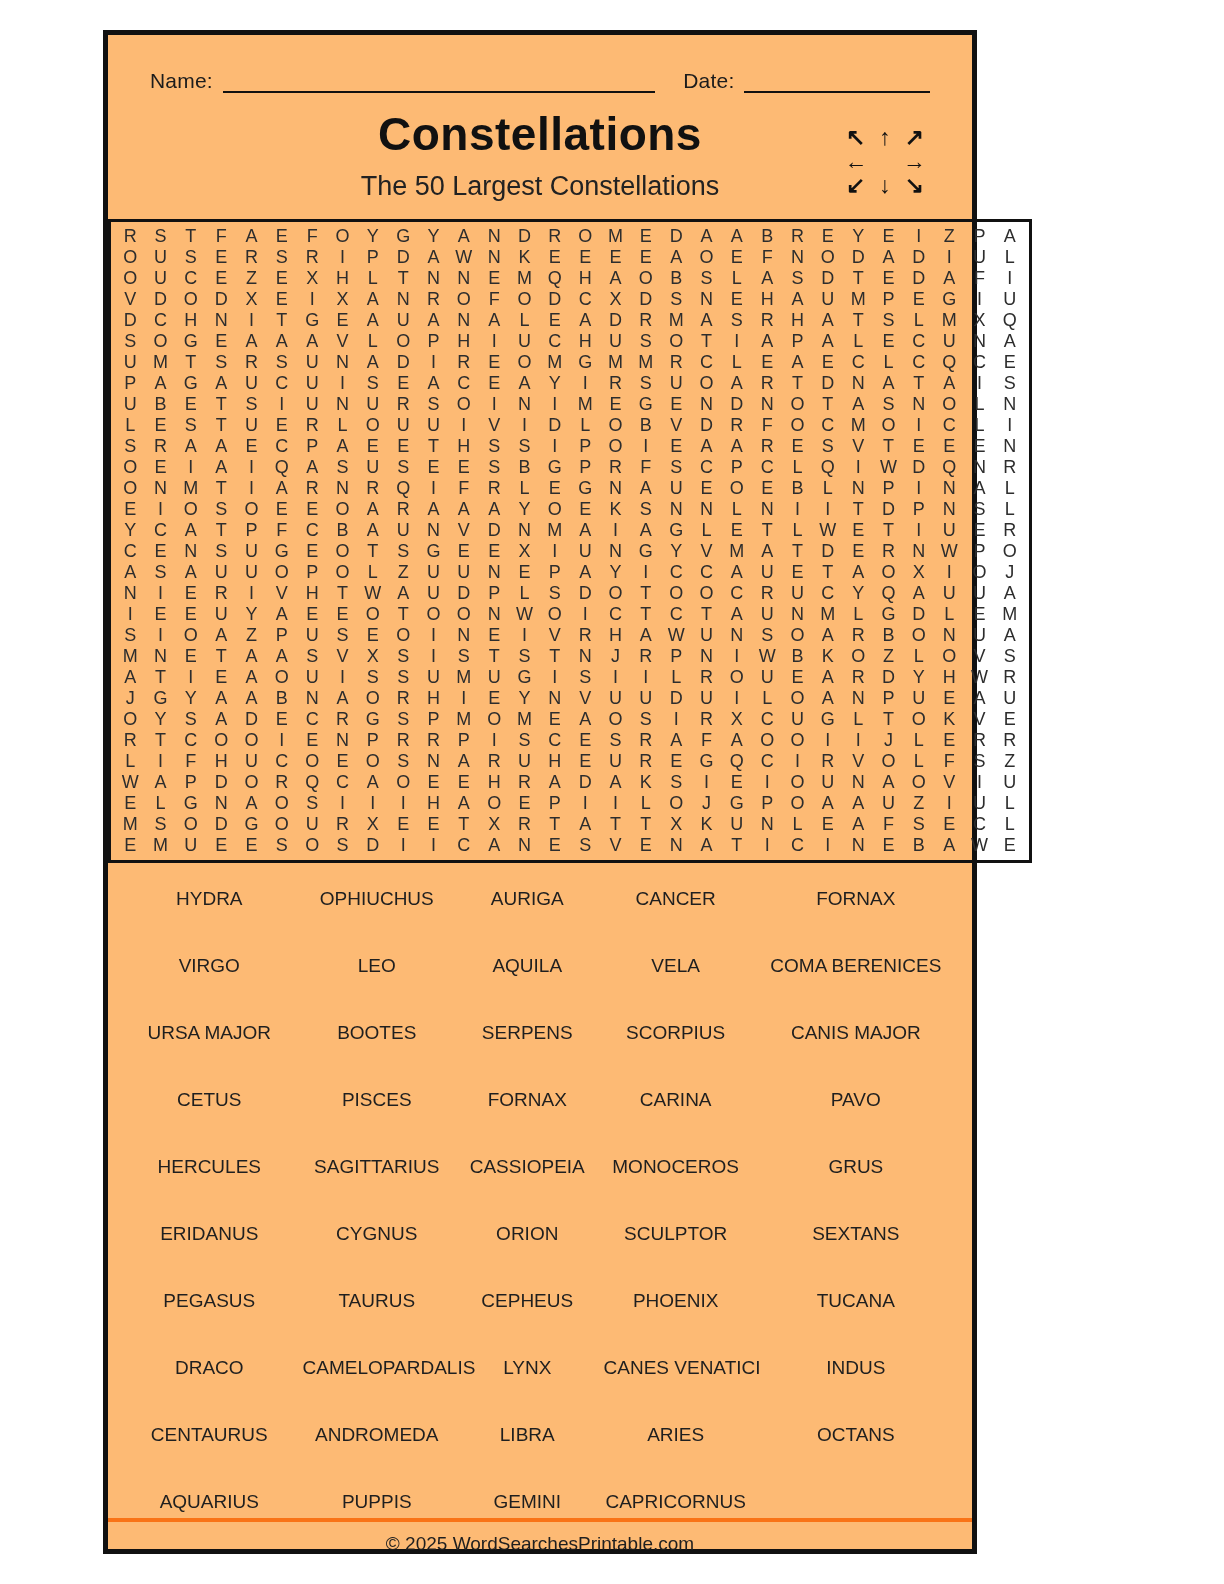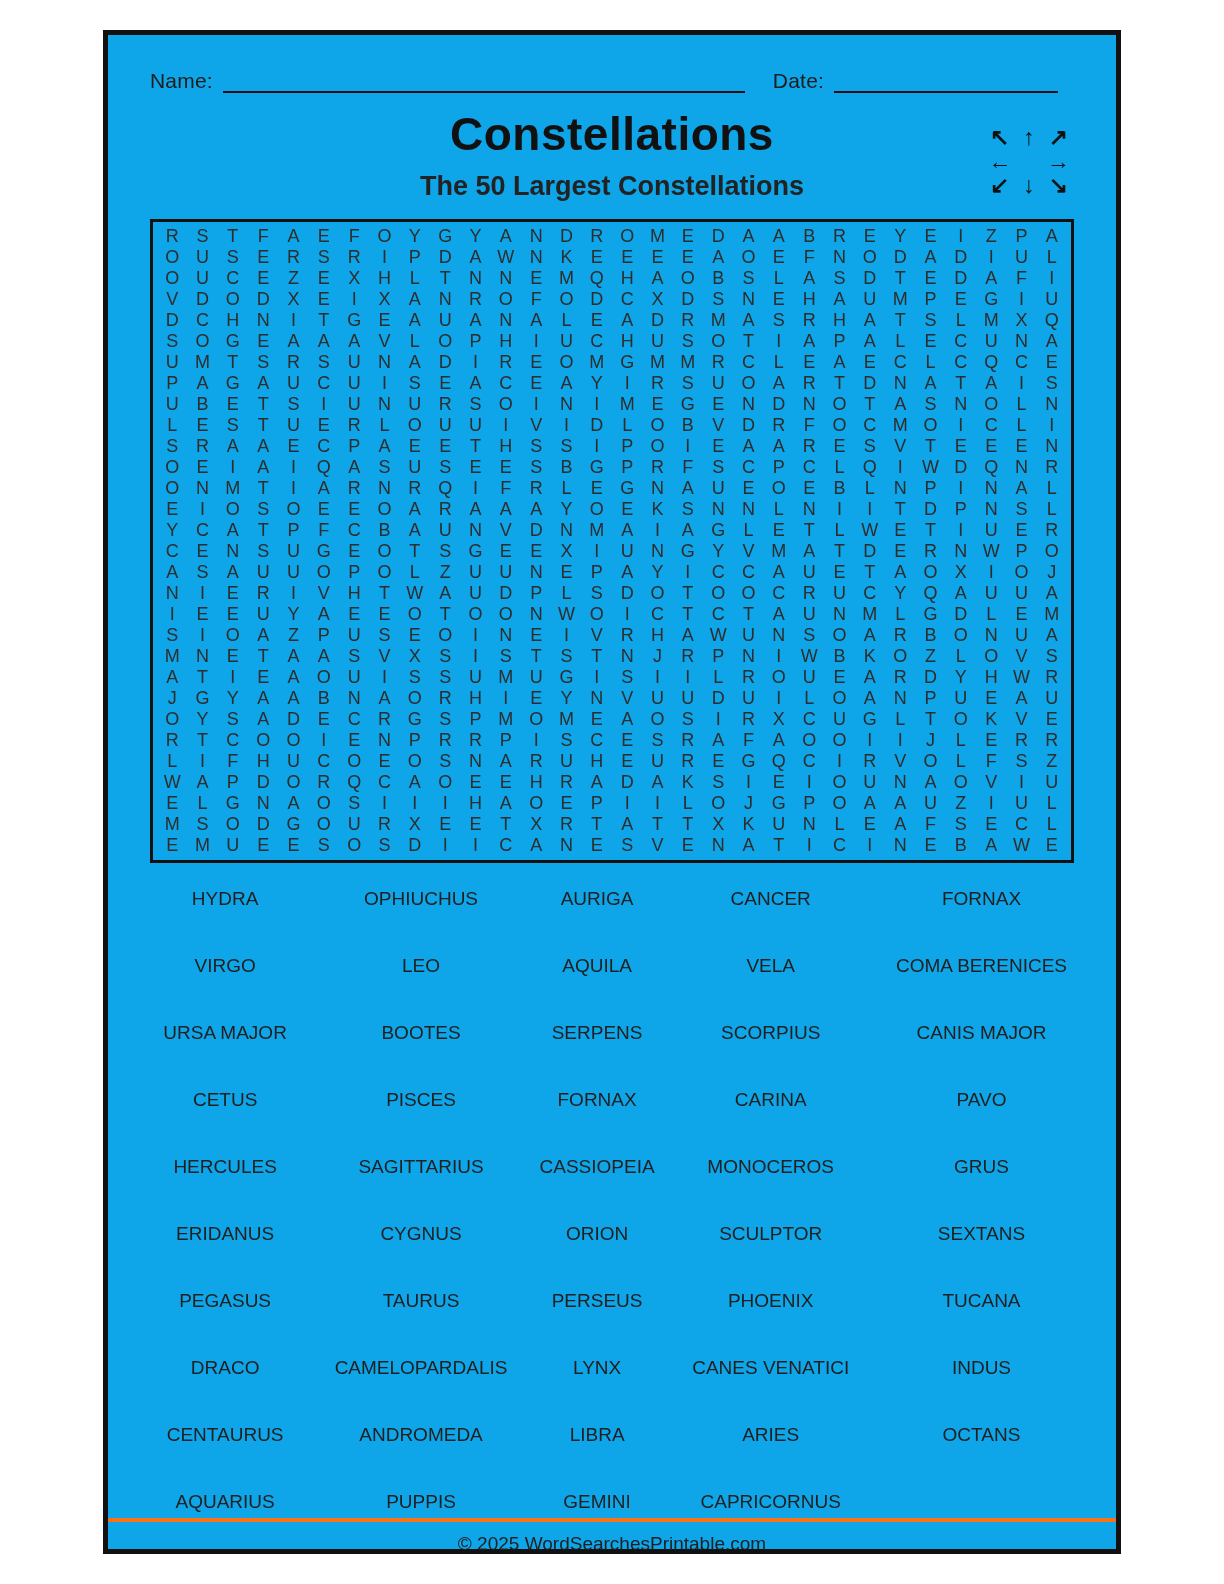--- a/index.html
+++ b/index.html
@@ -8,23 +8,23 @@
     width: 1224px; height: 1584px;
     background: #ffffff;
     font-family: "Liberation Sans", sans-serif;
     color: #1c1c1c;
     position: relative;
     overflow: hidden;
   }
   .sheet {
     position: absolute;
     left: 103px; top: 30px;
-    width: 1018px; height: 1524px;
+    width: 874px; height: 1524px;
     border: 5px solid #111111;
-    background: #0ea5e9;
+    background: #fdba74;
     display: flex;
     flex-direction: column;
   }
   
   .meta-row {
     display: flex;
     align-items: flex-end;
     margin: 32px 42px 0 42px;
     font-size: 21px;
     color: #1c1c1c;
@@ -37,21 +37,21 @@
   .title-wrap { text-align: center; margin-top: 14px; position: relative; }
   .title {
     font-size: 46px;
     font-weight: 700;
     letter-spacing: 0.5px;
     color: #111;
     margin: 0;
   }
   .subtitle {
     font-size: 27px;
-    font-weight: 700;
+    font-weight: 400;
     color: #222;
     margin: 10px 0 0 0;
   }
   
   .arrows-icon {
     position: absolute;
     right: 43px; top: 90px;
     width: 88px; height: 72px;
     display: grid;
     grid-template-columns: repeat(3, 1fr);
@@ -1064,21 +1064,21 @@
         <div class="word">ANDROMEDA</div>
         <div class="word">PUPPIS</div>
       </div>
       <div class="word-col">
         <div class="word">AURIGA</div>
         <div class="word">AQUILA</div>
         <div class="word">SERPENS</div>
         <div class="word">FORNAX</div>
         <div class="word">CASSIOPEIA</div>
         <div class="word">ORION</div>
-        <div class="word">PERSEUS</div>
+        <div class="word">CEPHEUS</div>
         <div class="word">LYNX</div>
         <div class="word">LIBRA</div>
         <div class="word">GEMINI</div>
       </div>
       <div class="word-col">
         <div class="word">CANCER</div>
         <div class="word">VELA</div>
         <div class="word">SCORPIUS</div>
         <div class="word">CARINA</div>
         <div class="word">MONOCEROS</div>

